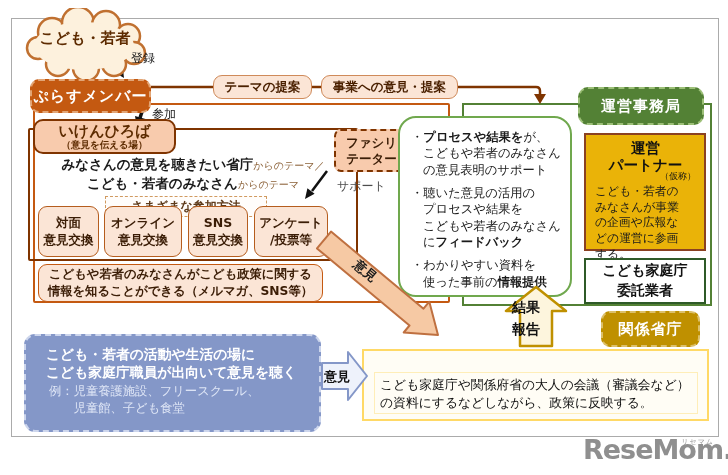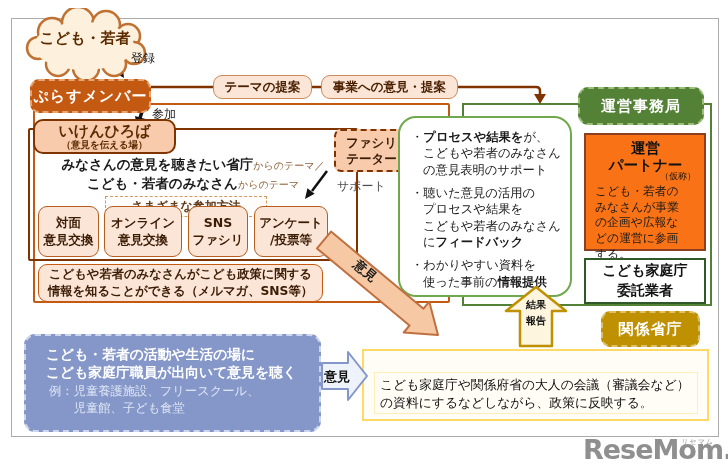--- a/index.html
+++ b/index.html
@@ -41,41 +41,41 @@
                  border-radius:7px; font-weight:bold; font-size:12.5px; color:#3b1d06; line-height:1.25;margin-left:16px; }
   .flow-note { font-size:12px; color:#1a1a1a; }
   .support-note { color:#4d4d4d; }
 
   .admin-label { left:578px; top:87px; width:126px; height:38px; background:#538135; border:2px dashed #9dc078;
                  border-radius:10px; color:#fff; font-weight:bold; font-size:15px; letter-spacing:1px; }
   .bullets-box { left:398px; top:116px; width:174px; height:181px; background:#fff; border:2px solid #70a84e;
                  border-radius:18px; padding:11px 6px 6px 11px; font-size:12.3px; line-height:1.33; color:#1a1a1a; }
   .bullet { padding-left:12px; text-indent:-12px; margin-bottom:7px; white-space:pre-line; }
   .b { font-weight:bold; }
-  .partner-box { left:584px; top:133px; width:122px; height:118px; background:#f97316; border:2.5px solid #8b4121;
+  .partner-box { left:584px; top:133px; width:122px; height:118px; background:#eab308; border:2.5px solid #8b4121;
                  padding:5px 8px 0 9px; }
   .partner-title { text-align:center; font-weight:bold; font-size:14.5px; line-height:1.15; color:#111; }
   .partner-note { text-align:right; font-size:9px; color:#111; margin-top:-3px; }
   .partner-body { font-size:11.8px; line-height:1.32; color:#1a1a1a; margin-top:1px; }
   .contractor-box { left:584px; top:258px; width:122px; height:46px; background:#fff; border:2px solid #2f5a28;
                     font-weight:bold; font-size:14px; color:#111; line-height:1.4; }
   .ministries { left:601px; top:311px; width:99px; height:36px; background:#bf9000; border:2px dashed #dcc06a;
                 border-radius:9px; color:#fff; font-weight:bold; font-size:15px; letter-spacing:1px; }
   .policy-tag { left:367px; top:337px; width:96px; height:35px; background:#ffe589; border:1.5px solid #7f6000;
                 border-radius:7px; box-shadow:2px 3px 0 #c9a227; font-weight:bold; font-size:13.5px; color:#1a1a00; }
   .policy-body { left:380px; top:376px; width:322px; font-size:12.8px; color:#111; line-height:1.42; }
 
   .blue-box { left:24px; top:334px; width:297px; height:98px; background:#8497c8; border:2px dashed #ccd5ec;
               border-radius:11px; padding:9px 0 0 20px; }
   .blue-line { color:#fff; font-weight:bold; font-size:13.8px; line-height:1.32; }
   .blue-example { color:#dfe6f6; font-size:12.3px; line-height:1.35; padding-left:3px; margin-top:2px; }
 
   .arrow-label-diag { left:352px; top:262px; transform:rotate(40deg); font-weight:bold; font-size:13px; color:#1a1a1a; }
   .arrow-label-right { left:324px; top:368px; width:28px; font-weight:bold; font-size:13px; color:#111; }
-  .arrow-label-result { left:512px; top:297px; width:48px; text-align:center; font-weight:bold; font-size:10px;
+  .arrow-label-result { left:512px; top:297px; width:48px; text-align:left; font-weight:bold; font-size:14px;
                         color:#111; line-height:1.55; }
 
   .logo { left:583px; top:436px; width:137px; text-align:right; color:#8f8f8f; }
   .logo-main { font-weight:bold; font-size:27px; letter-spacing:-1px; line-height:1; }
   .logo-ruby { position:absolute; top:1px; right:6px; font-size:7px; color:#9a9a9a; letter-spacing:1px; }
 
   svg.overlay { position:absolute; left:0; top:0; width:728px; height:475px; pointer-events:none; }
 </style>
 </head>
 <body>
@@ -131,21 +131,21 @@
   <div class="abs z2 theme-block">
     <div><span class="theme-main">みなさんの意見を聴きたい省庁</span><span class="theme-note">からのテーマ／</span></div>
     <div><span class="theme-main">こども・若者のみなさん</span><span class="theme-note">からのテーマ</span></div>
   </div>
   <div class="abs z2 ctr methods-title">さまざまな参加方法</div>
   <div class="abs z2 ctr method-box pre" style="left:38px; width:61px;">対面
 意見交換</div>
   <div class="abs z2 ctr method-box pre" style="left:104px; width:78px;">オンライン
 意見交換</div>
   <div class="abs z2 ctr method-box pre" style="left:188px; width:60px;">SNS
-ファシリ</div>
+意見交換</div>
   <div class="abs z2 ctr method-box pre" style="left:254px; width:74px;">アンケート
 /投票等</div>
   <div class="abs z2 ctr info-box pre">こどもや若者のみなさんがこども政策に関する
 情報を知ることができる（メルマガ、SNS等）</div>
 
   <div class="abs z2 ctr facilitator pre">ファシリ
 テーター</div>
 
   <div class="abs z2 ctr admin-label">運営事務局</div>
   <div class="abs z2 bullets-box">

